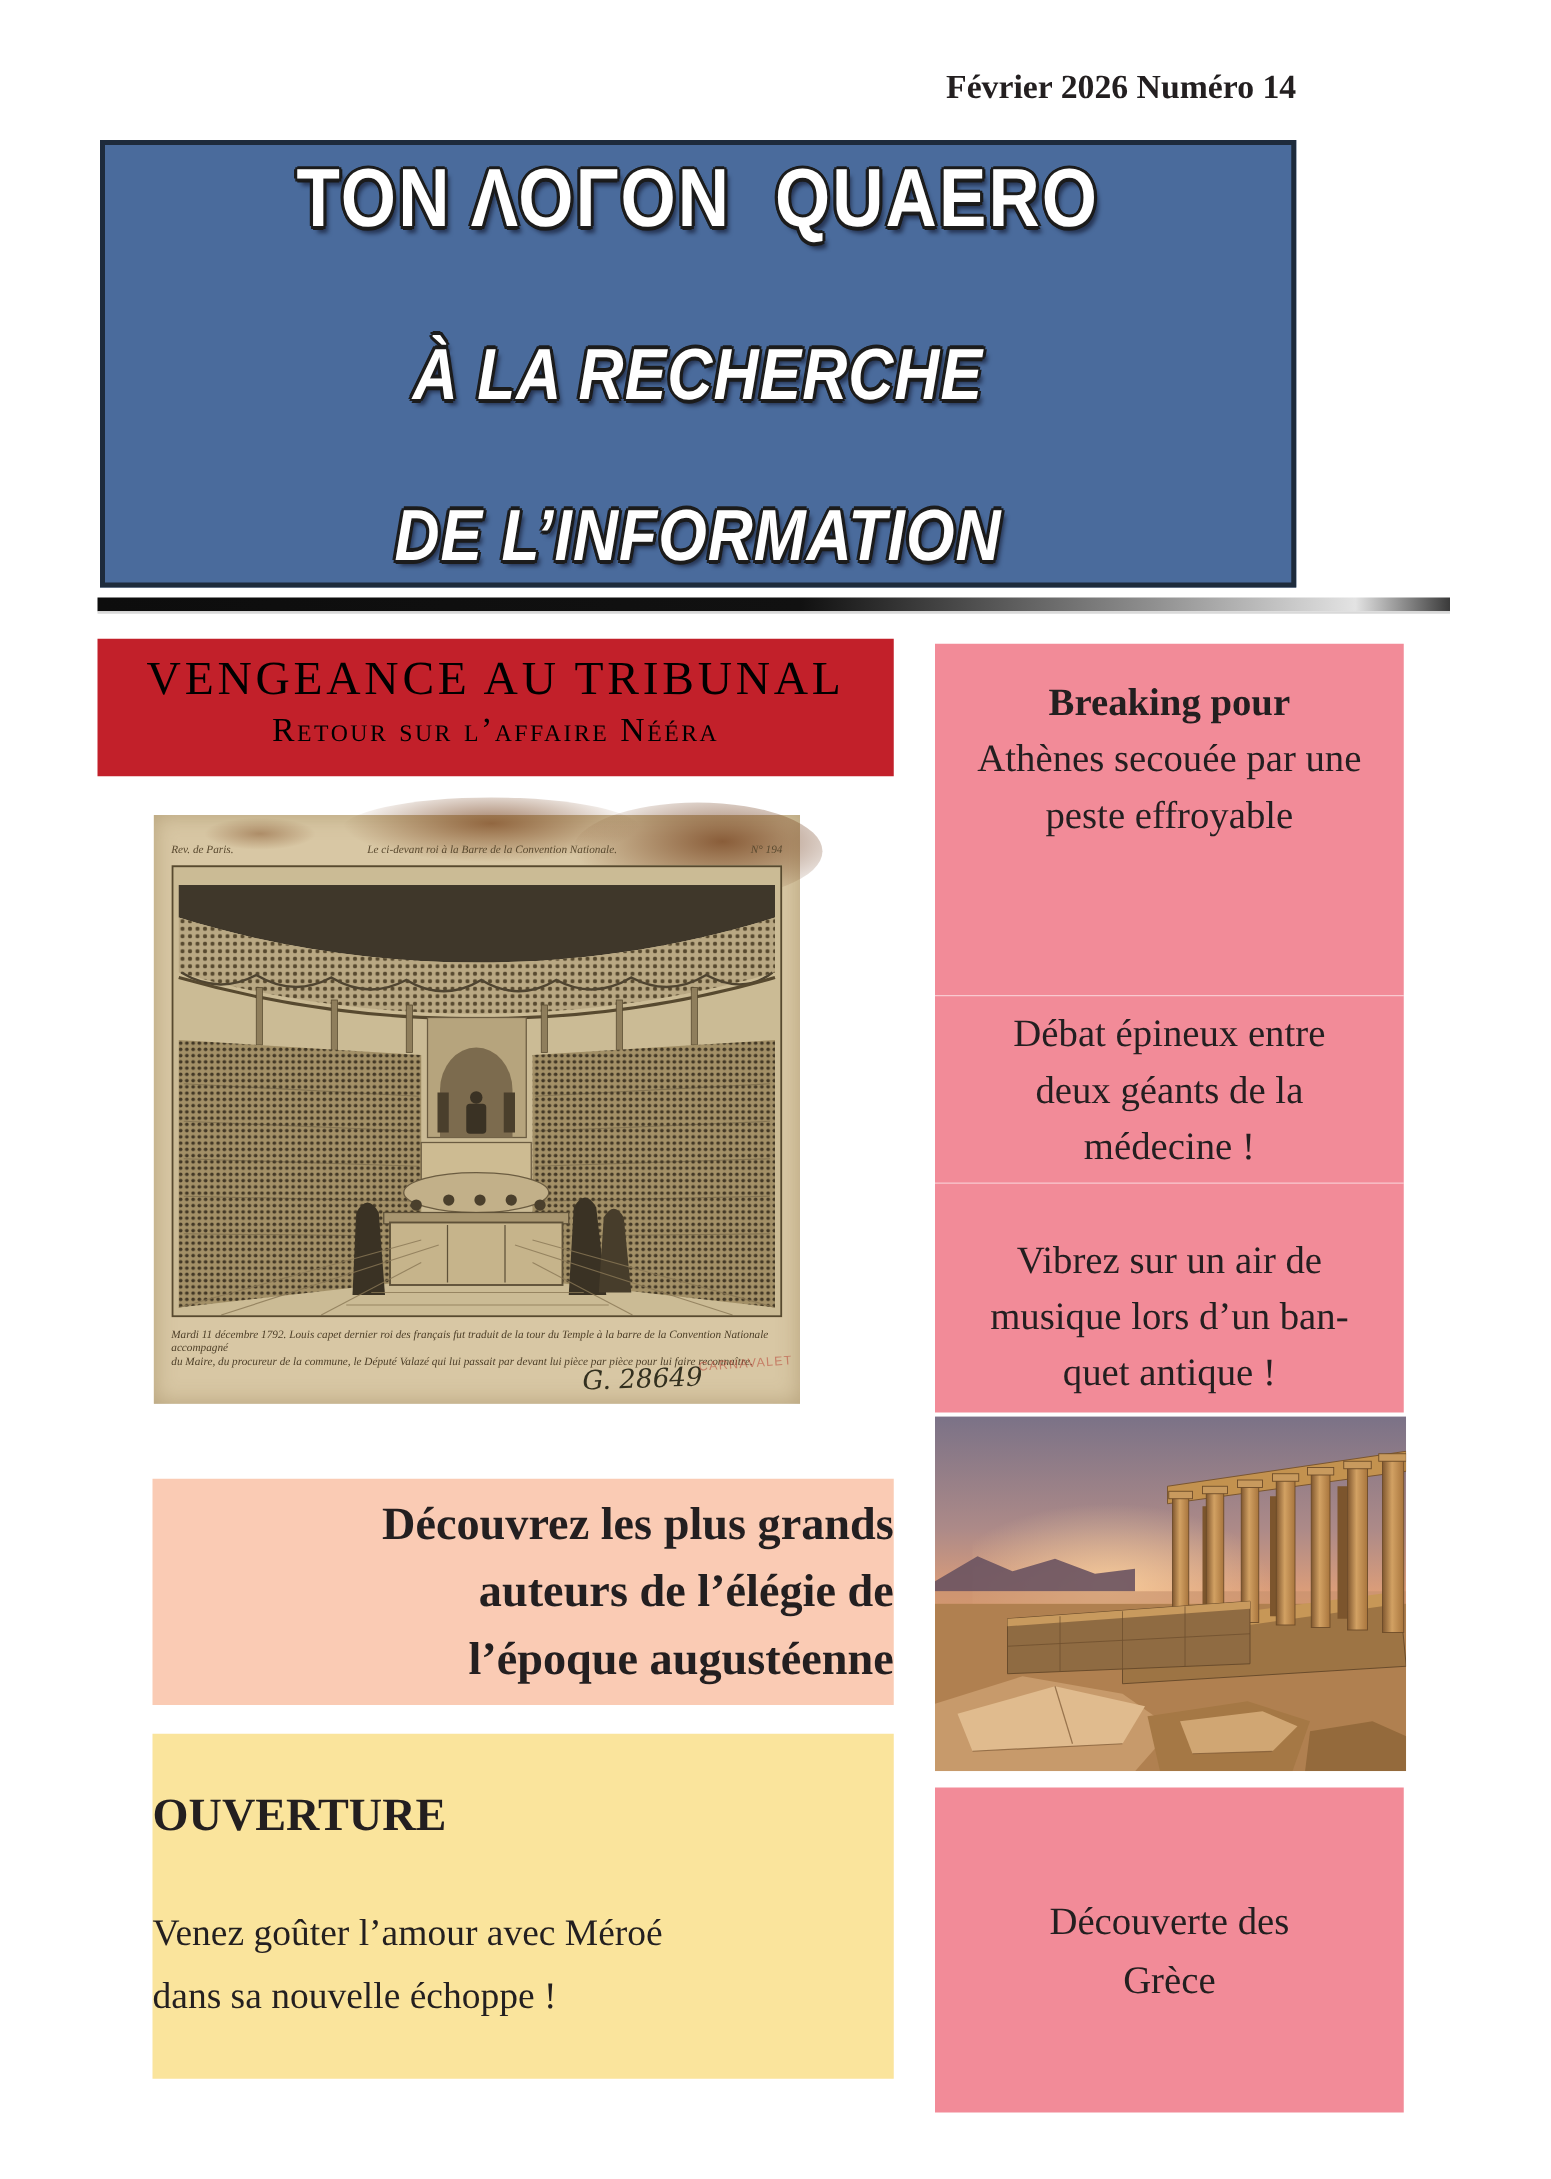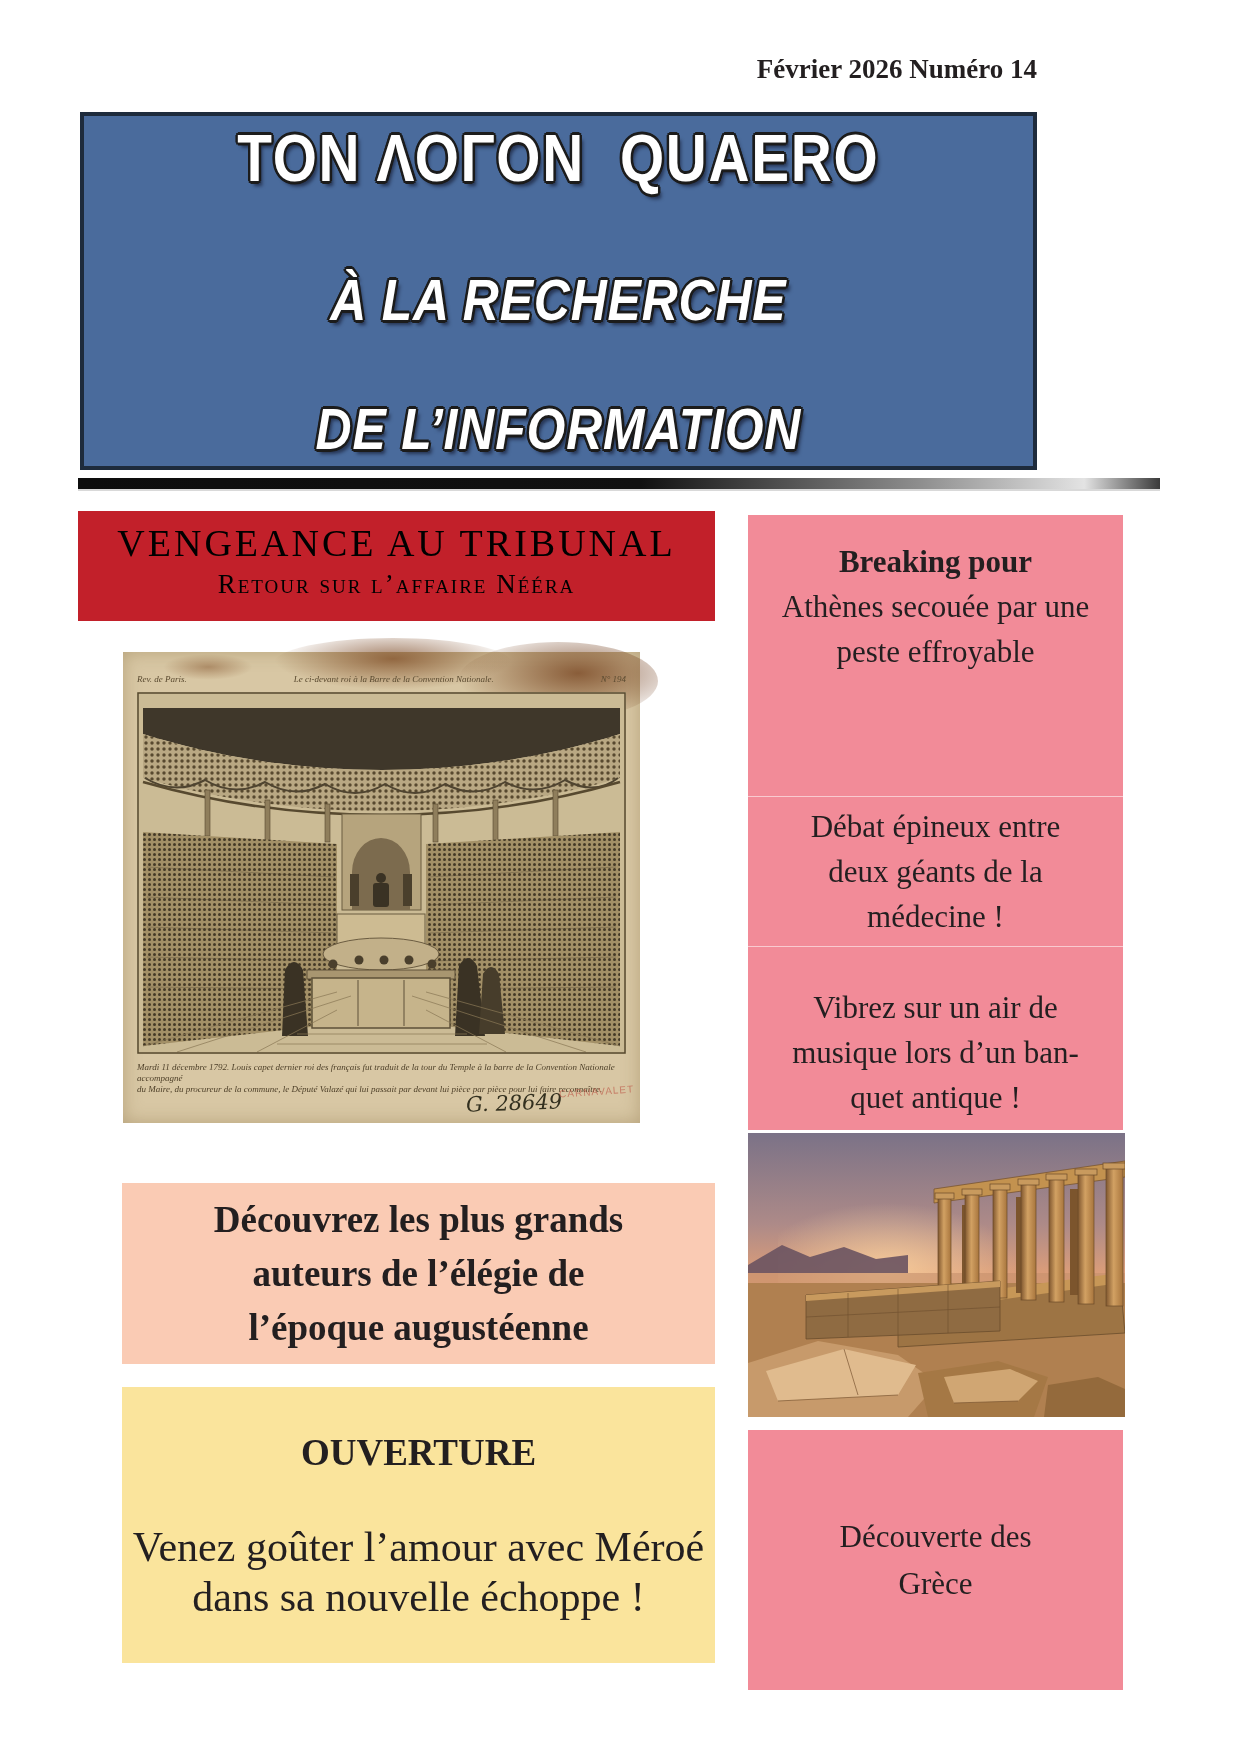--- a/index.html
+++ b/index.html
@@ -63,27 +63,27 @@
   .news-sec3{height:183px;padding-top:38px;}
   .news-title{font-weight:bold;}
   .ln{display:block;}
 
   
   .temple-photo{position:absolute;left:748px;top:1133px;width:377px;height:284px;overflow:hidden;}
 
   
   .peach-box{position:absolute;left:122px;top:1183px;width:593px;height:181px;background:#facbb4;
              text-align:center;font-weight:bold;font-size:37px;line-height:54px;
-             display:flex;flex-direction:column;justify-content:center;}
+             display:flex;flex-direction:column;justify-content:center;align-items:flex-end;}
 
   
   .yellow-box{position:absolute;left:122px;top:1387px;width:593px;height:276px;background:#fae49c;
-              text-align:center;}
+              }
   .yellow-title{font-weight:bold;font-size:37px;margin-top:44px;}
-  .yellow-body{font-size:42px;line-height:50px;margin-top:48px;}
+  .yellow-body{font-size:30px;line-height:50px;margin-top:48px;}
 
   
   .greece-box{position:absolute;left:748px;top:1430px;width:375px;height:260px;background:#f28b98;
               text-align:center;font-size:31px;line-height:47px;
               display:flex;flex-direction:column;justify-content:center;}
 </style>
 </head>
 <body>
 
 <div class="page">

